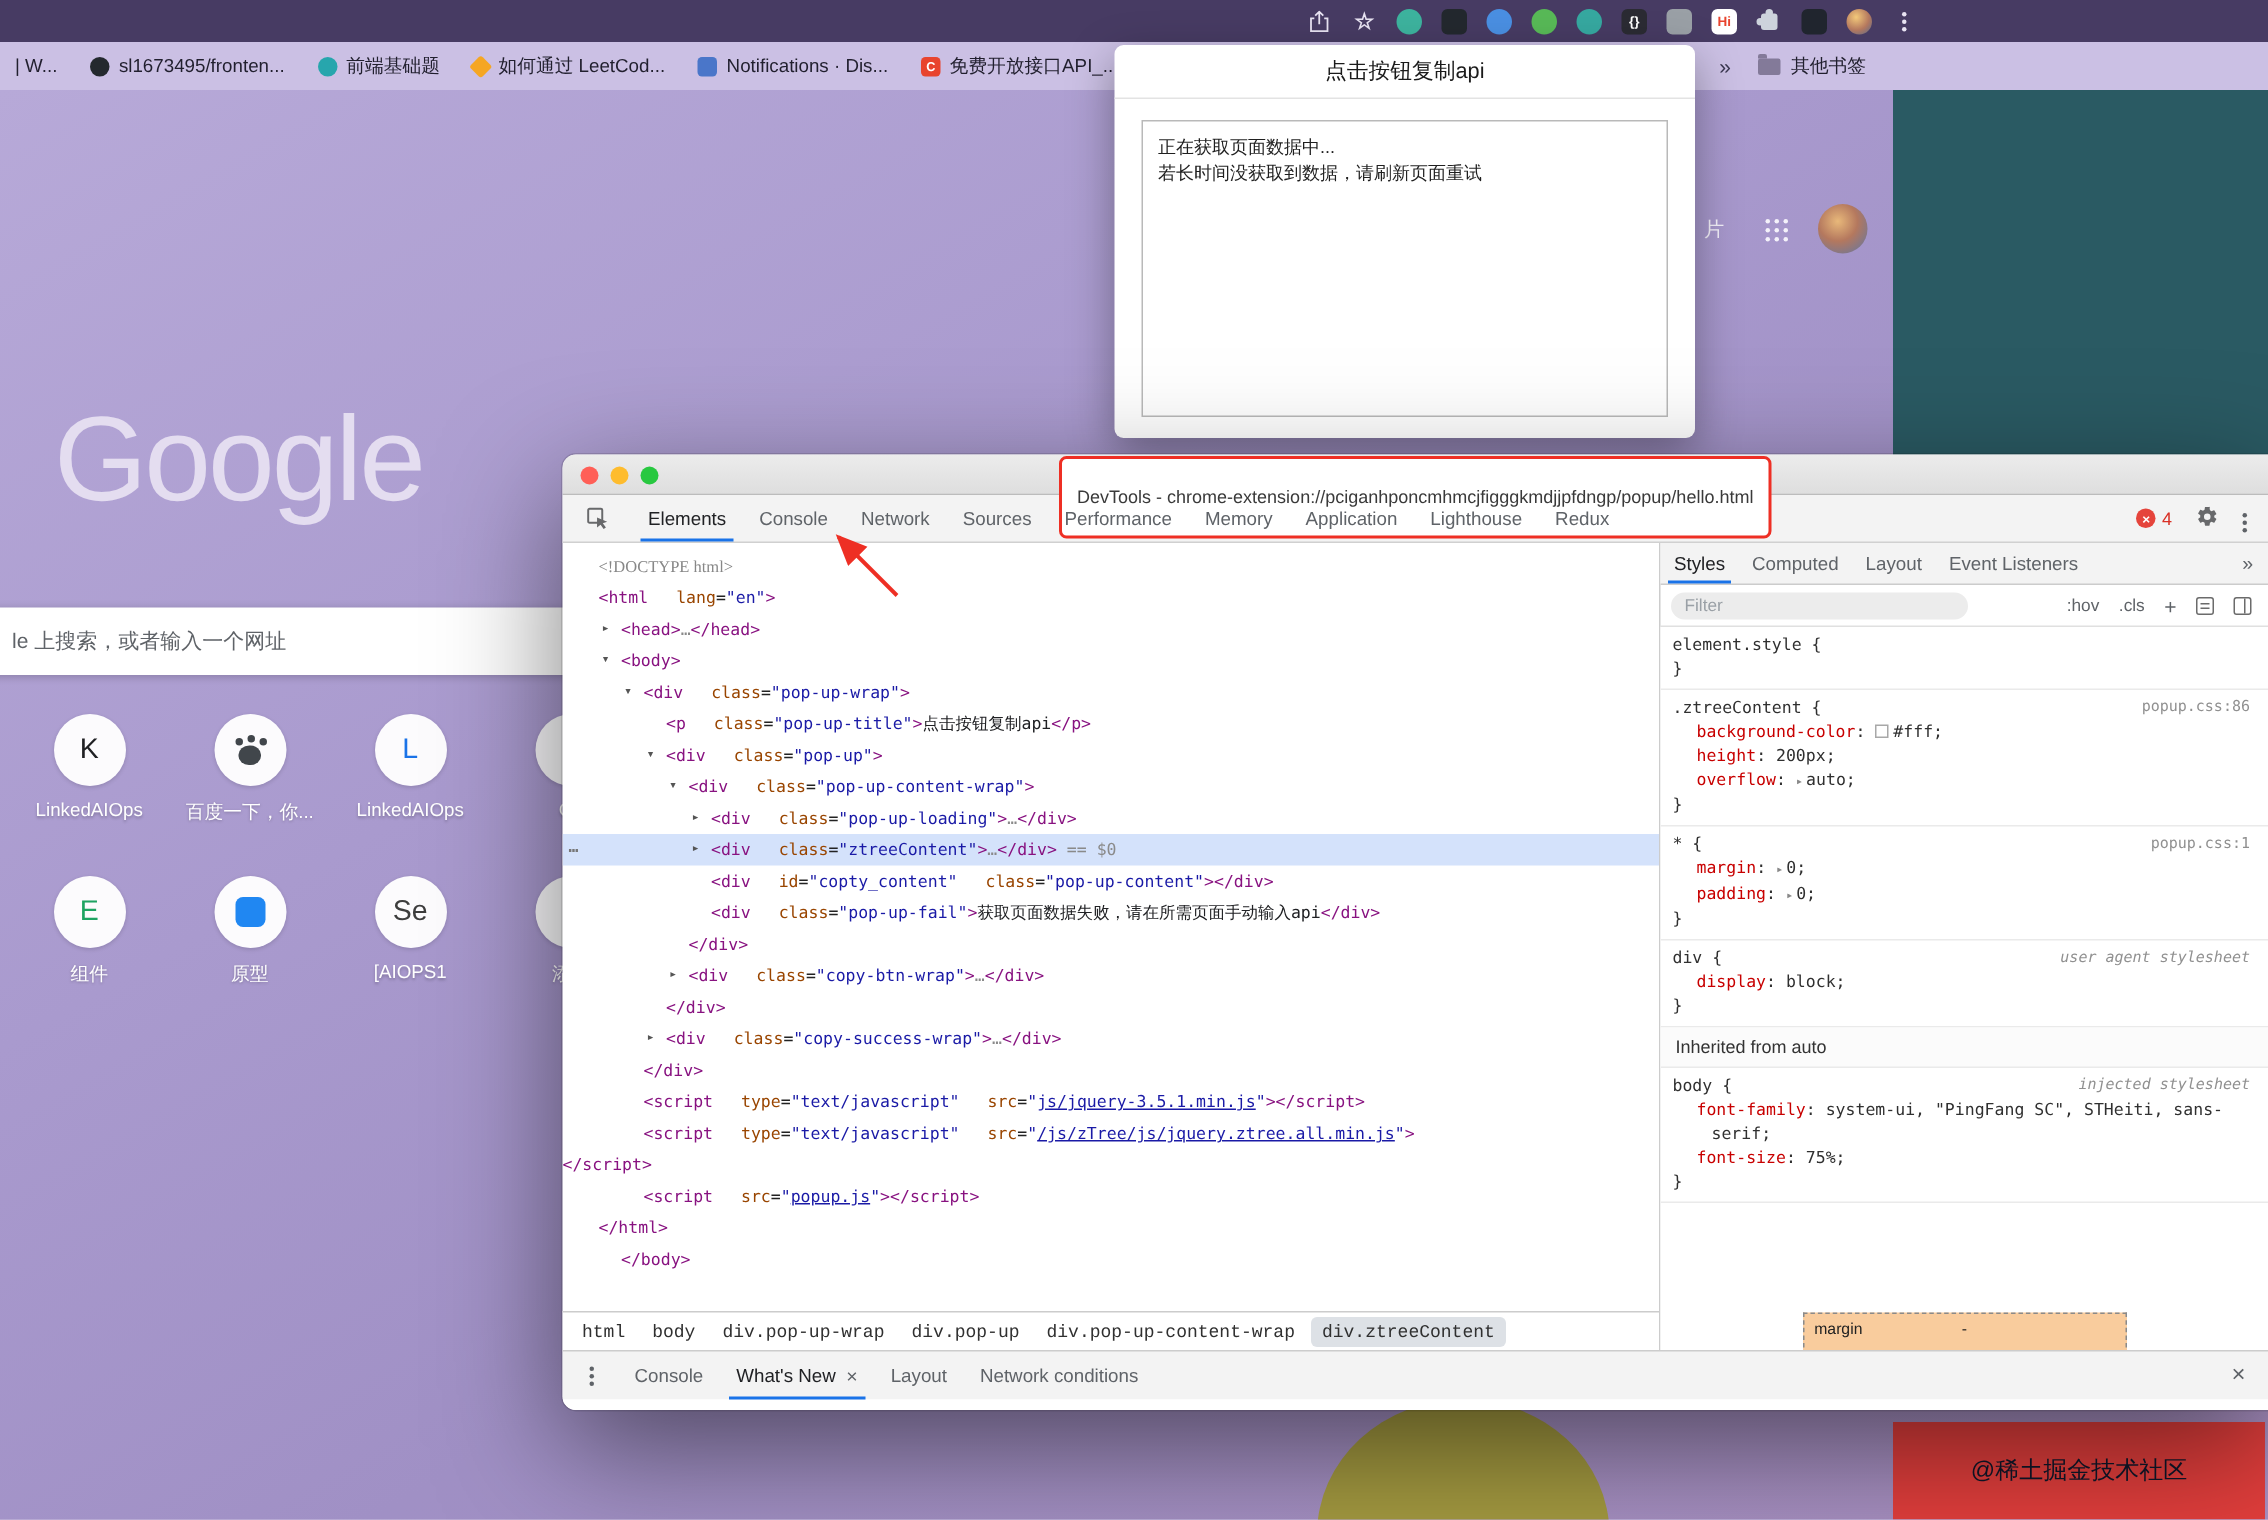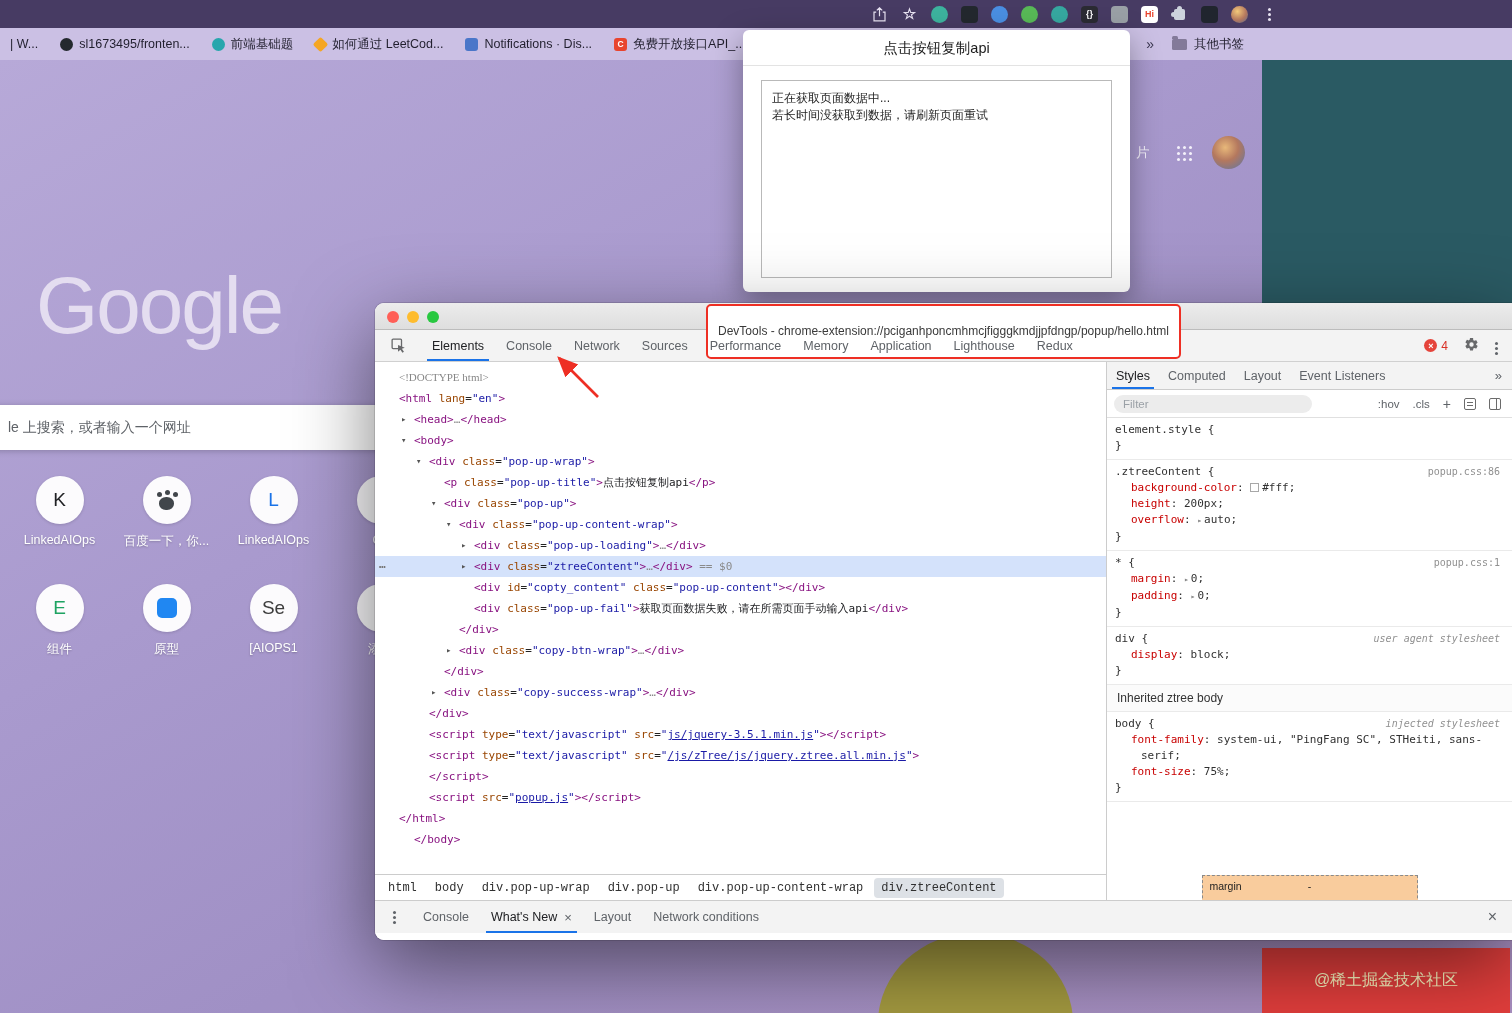--- a/index.html
+++ b/index.html
@@ -61,21 +61,21 @@
   .tile-letter { font-size:19px; font-weight:500; }
   .blue-square { width:20px; height:20px; border-radius:5px; display:inline-block; }
   .paw { width:15px; height:13px; background:#41464b; border-radius:48% 48% 46% 46%; position:relative; margin-top:6px; }
   .paw::before { content:""; position:absolute; top:-5px; left:-2px; width:5px; height:5px; border-radius:50%;
                  background:#41464b; box-shadow:8px -2px 0 #41464b, 16px 0 0 #41464b; }
   .tile-label { margin-top:9px; font-size:12.5px; color:#fff; text-shadow:0 1px 2px rgba(0,0,0,.25); white-space:nowrap; }
 
   .teal-block { position:absolute; left:1262px; top:60px; width:250px; height:248px; background:#2a5a63; }
   .yellow-blob { position:absolute; left:878px; top:933px; width:195px; height:180px; border-radius:50%; background:#a49a40; }
   .juejin { position:absolute; left:1262px; top:948px; width:248px; height:65px; background:var(--juejin-red);
-            display:flex; align-items:center; justify-content:center; color:#fef9c3; font-size:16px; }
+            display:flex; align-items:center; justify-content:center; color:#0f172a; font-size:16px; }
 
   
   .ext-popup { position:absolute; left:743px; top:30px; width:387px; height:262px; background:#fff;
                border-radius:6px; box-shadow:0 10px 30px rgba(0,0,0,.35); z-index:5; }
   .popup-title { height:36px; line-height:36px; text-align:center; font-size:14.5px; font-weight:500;
                  color:#1b1b1b; border-bottom:1px solid #e3e3e3; }
   .popup-body { padding:14px 18px 0; }
   .popup-box { height:198px; border:1px solid #b9b9b9; padding:9px 10px; font-size:12px; color:#1f1f1f; line-height:17px; }
 
   
@@ -106,21 +106,21 @@
   .err-count { color:var(--error-red); font-size:12px; margin-left:4px; }
 
   .dt-main { flex:1; display:flex; min-height:0; }
   .dt-elements { width:732px; flex:none; display:flex; flex-direction:column; border-right:1px solid #ccc; }
   .dom-tree { flex:1; overflow:hidden; font-family:"DejaVu Sans Mono", monospace; font-size:11px;
               padding-top:5px; color:#202124; }
   .tree-line { height:21px; line-height:21px; white-space:pre; position:relative; }
   .tree-line.selected { background:var(--selection-blue); }
   .tw { position:absolute; top:0; line-height:21px; font-size:9px; color:#555; }
   .gutter { position:absolute; left:4px; top:0; line-height:18px; color:#777; font-weight:bold; }
-  .tk-t { color:#881280; } .tk-a { color:#994500; } .tk-s { color:#1a1aa6; } .tk-p { color:#222; }
+  .tk-t { color:#881280; } .tk-a { color:#994500;margin-left:12px; } .tk-s { color:#1a1aa6; } .tk-p { color:#222; }
   .tk-x { color:#202124; } .tk-g { color:#8a8a8a; } .tk-d { color:#878787;font-family:Liberation Serif, serif; }
   .tk-l { color:#1a1aa6; text-decoration:underline; }
 
   .dt-crumbs { height:26px; border-top:1px solid #ccc; display:flex; align-items:center; padding:0 6px;
                font-size:12px; color:#303030; gap:4px; flex:none; background:#fff;font-family:Liberation Mono, monospace; }
   .crumb { padding:3px 7px; white-space:nowrap; }
   .crumb.active { background:#dde1e6; border-radius:4px; }
 
   .dt-styles { flex:1; display:flex; flex-direction:column; min-width:0; }
   .st-tabs { height:28px; background:#f3f3f3; border-bottom:1px solid #ccc; display:flex; align-items:center;
@@ -359,21 +359,21 @@
             <div class="tree-line selected" style="padding-left: 99px;"><span class="gutter">…</span><span class="tw" style="left: 86px;">▸</span><span class="tk-t">&lt;div</span><span class="tk-p"> </span><span class="tk-a">class</span><span class="tk-p">=</span><span class="tk-s">"ztreeContent"</span><span class="tk-t">&gt;</span><span class="tk-g">…</span><span class="tk-t">&lt;/div&gt;</span><span class="tk-g"> == $0</span></div>
             <div class="tree-line" style="padding-left: 99px;"><span class="tk-t">&lt;div</span><span class="tk-p"> </span><span class="tk-a">id</span><span class="tk-p">=</span><span class="tk-s">"copty_content"</span><span class="tk-p"> </span><span class="tk-a">class</span><span class="tk-p">=</span><span class="tk-s">"pop-up-content"</span><span class="tk-t">&gt;&lt;/div&gt;</span></div>
             <div class="tree-line" style="padding-left: 99px;"><span class="tk-t">&lt;div</span><span class="tk-p"> </span><span class="tk-a">class</span><span class="tk-p">=</span><span class="tk-s">"pop-up-fail"</span><span class="tk-t">&gt;</span><span class="tk-x">获取页面数据失败，请在所需页面手动输入api</span><span class="tk-t">&lt;/div&gt;</span></div>
             <div class="tree-line" style="padding-left: 84px;"><span class="tk-t">&lt;/div&gt;</span></div>
             <div class="tree-line" style="padding-left: 84px;"><span class="tw" style="left: 71px;">▸</span><span class="tk-t">&lt;div</span><span class="tk-p"> </span><span class="tk-a">class</span><span class="tk-p">=</span><span class="tk-s">"copy-btn-wrap"</span><span class="tk-t">&gt;</span><span class="tk-g">…</span><span class="tk-t">&lt;/div&gt;</span></div>
             <div class="tree-line" style="padding-left: 69px;"><span class="tk-t">&lt;/div&gt;</span></div>
             <div class="tree-line" style="padding-left: 69px;"><span class="tw" style="left: 56px;">▸</span><span class="tk-t">&lt;div</span><span class="tk-p"> </span><span class="tk-a">class</span><span class="tk-p">=</span><span class="tk-s">"copy-success-wrap"</span><span class="tk-t">&gt;</span><span class="tk-g">…</span><span class="tk-t">&lt;/div&gt;</span></div>
             <div class="tree-line" style="padding-left: 54px;"><span class="tk-t">&lt;/div&gt;</span></div>
             <div class="tree-line" style="padding-left: 54px;"><span class="tk-t">&lt;script</span><span class="tk-p"> </span><span class="tk-a">type</span><span class="tk-p">=</span><span class="tk-s">"text/javascript"</span><span class="tk-p"> </span><span class="tk-a">src</span><span class="tk-p">=</span><span class="tk-s">"</span><span class="tk-l">js/jquery-3.5.1.min.js</span><span class="tk-s">"</span><span class="tk-t">&gt;&lt;/script&gt;</span></div>
             <div class="tree-line" style="padding-left: 54px;"><span class="tk-t">&lt;script</span><span class="tk-p"> </span><span class="tk-a">type</span><span class="tk-p">=</span><span class="tk-s">"text/javascript"</span><span class="tk-p"> </span><span class="tk-a">src</span><span class="tk-p">=</span><span class="tk-s">"</span><span class="tk-l">/js/zTree/js/jquery.ztree.all.min.js</span><span class="tk-s">"</span><span class="tk-t">&gt;</span></div>
-            <div class="tree-line" style="padding-left: 54px;"><span class="tk-t">&lt;/script&gt;</span></div>
+            <div class="tree-line" style=""><span class="tk-t">&lt;/script&gt;</span></div>
             <div class="tree-line" style="padding-left: 54px;"><span class="tk-t">&lt;script</span><span class="tk-p"> </span><span class="tk-a">src</span><span class="tk-p">=</span><span class="tk-s">"</span><span class="tk-l">popup.js</span><span class="tk-s">"</span><span class="tk-t">&gt;&lt;/script&gt;</span></div>
             <div class="tree-line" style="padding-left: 24px;"><span class="tk-t">&lt;/html&gt;</span></div>
             <div class="tree-line" style="padding-left: 39px;"><span class="tk-t">&lt;/body&gt;</span></div>
           </div>
         <div class="dt-crumbs">
             <span class="crumb">html</span>
             <span class="crumb">body</span>
             <span class="crumb">div.pop-up-wrap</span>
             <span class="crumb">div.pop-up</span>
             <span class="crumb">div.pop-up-content-wrap</span>
@@ -415,21 +415,21 @@
                 <div class="prop"><span class="pname">margin</span>: <span class="pexp">▸</span><span class="pval">0</span>;</div>
                 <div class="prop"><span class="pname">padding</span>: <span class="pexp">▸</span><span class="pval">0</span>;</div>
                 <div class="close-brace">}</div>
               </div>
               <div class="rule">
                 <span class="rule-link it">user agent stylesheet</span>
                 <div class="sel-line"><span class="sel-name">div</span> {</div>
                 <div class="prop"><span class="pname">display</span>: <span class="pval">block</span>;</div>
                 <div class="close-brace">}</div>
               </div>
-              <div class="sec-header">Inherited ztree body</div>
+              <div class="sec-header">Inherited from auto</div>
               <div class="rule">
                 <span class="rule-link it">injected stylesheet</span>
                 <div class="sel-line"><span class="sel-name">body</span> {</div>
                 <div class="prop"><span class="pname">font-family</span>: <span class="pval">system-ui, "PingFang SC", STHeiti, sans-serif</span>;</div>
                 <div class="prop"><span class="pname">font-size</span>: <span class="pval">75%</span>;</div>
                 <div class="close-brace">}</div>
               </div>
             </div>
           <div class="box-model">
             <div class="bm-margin">

